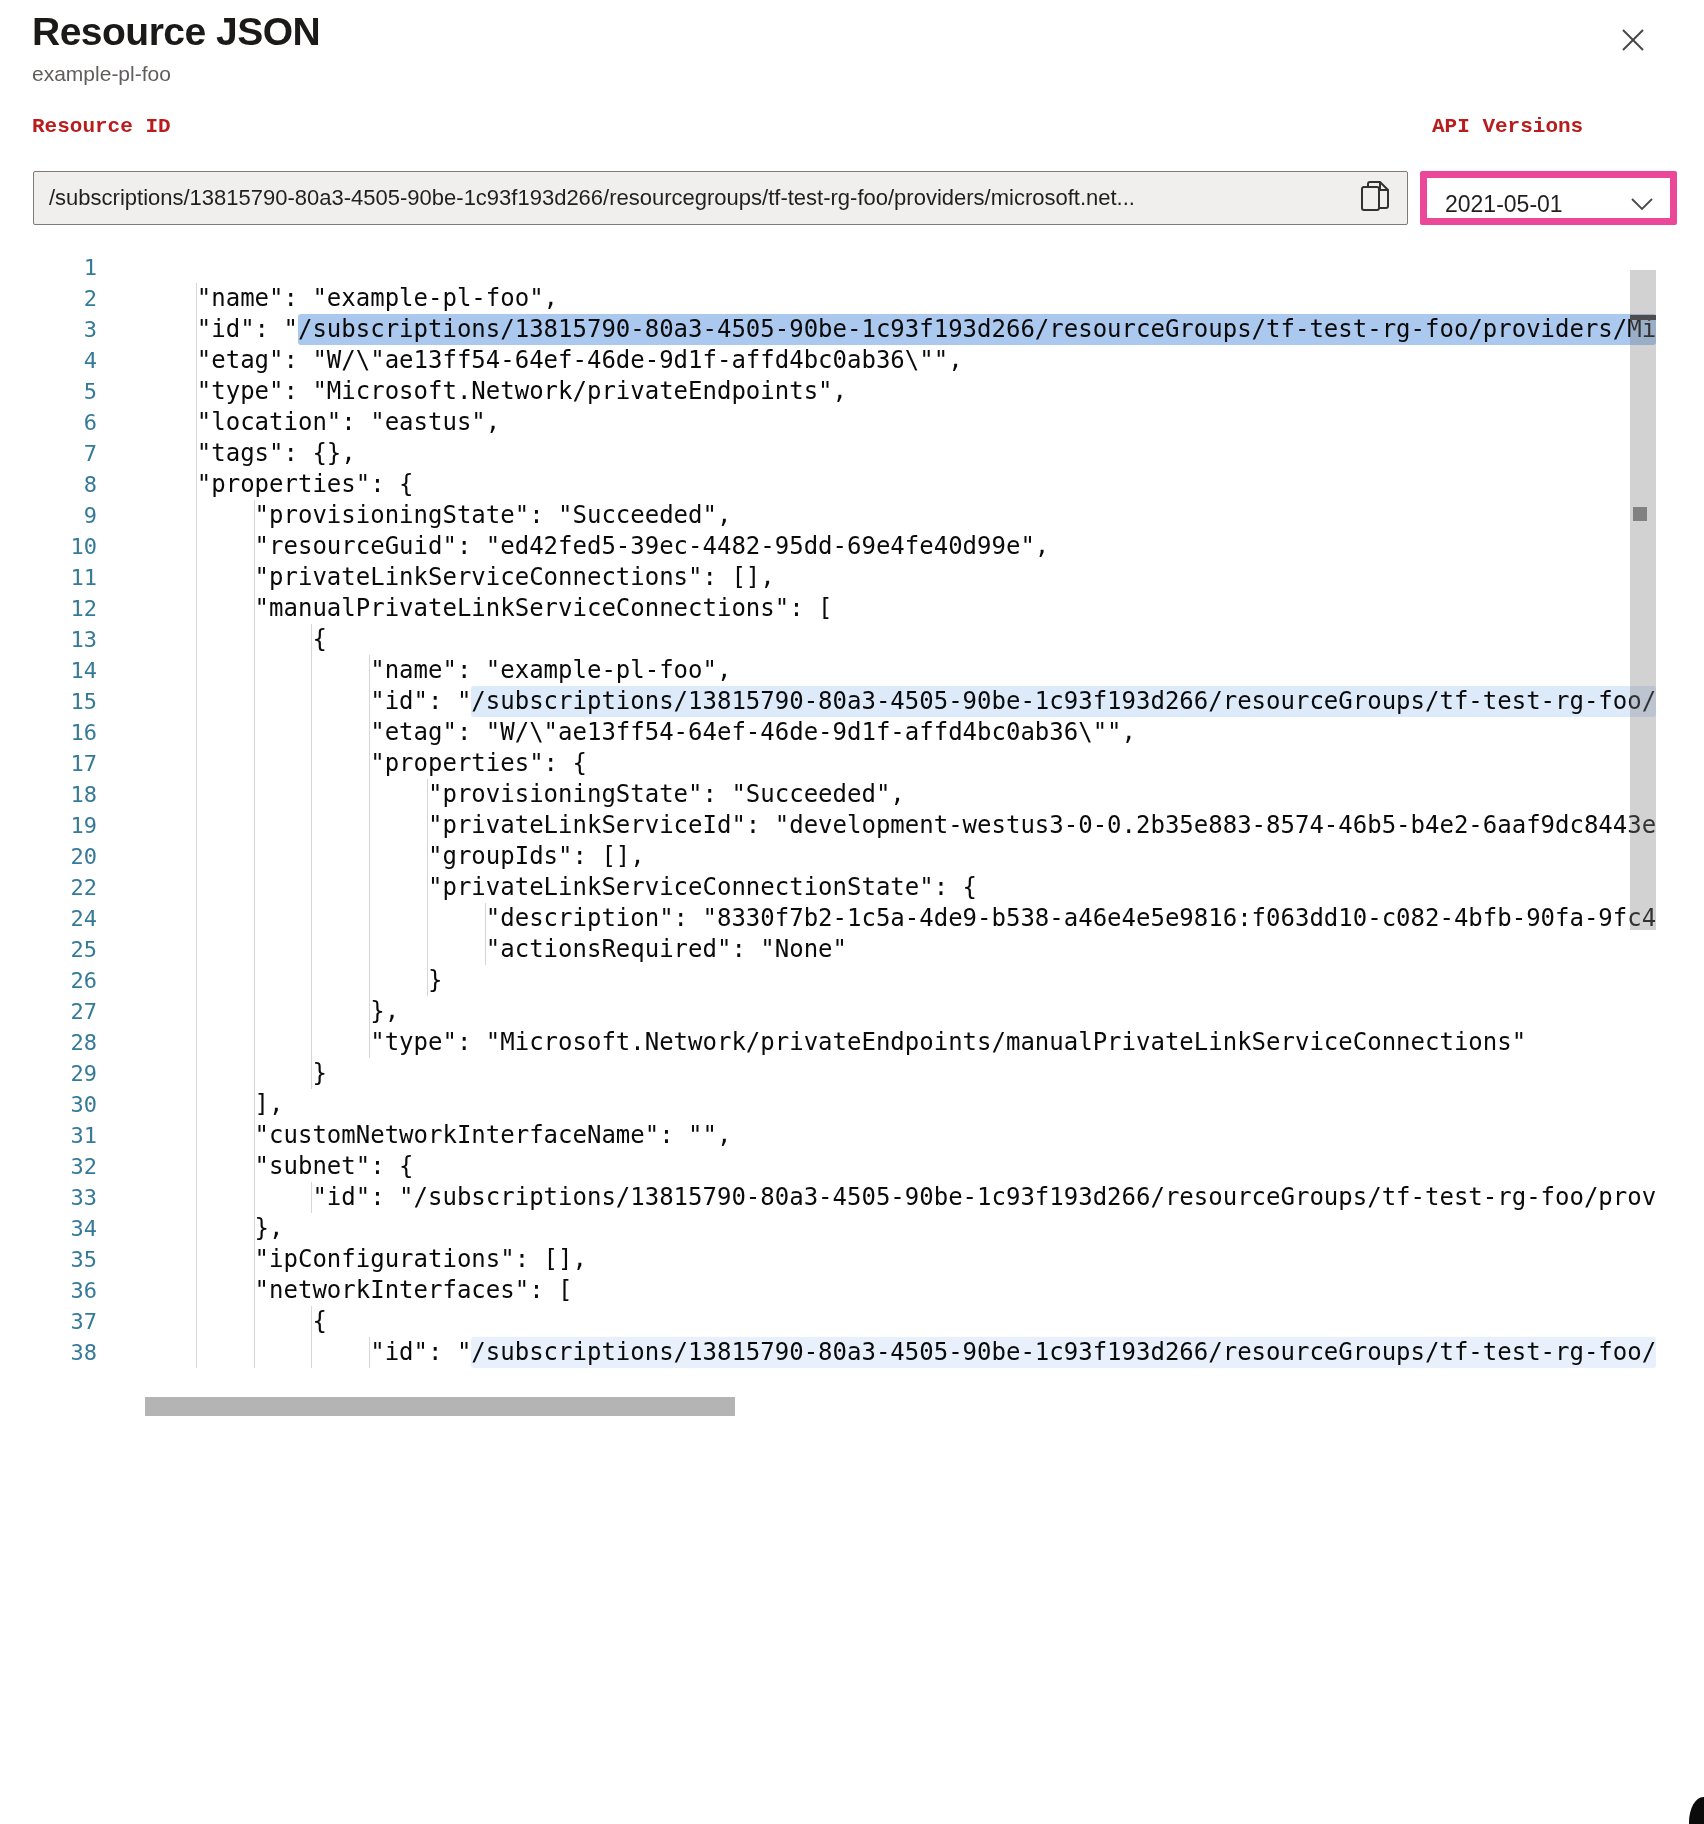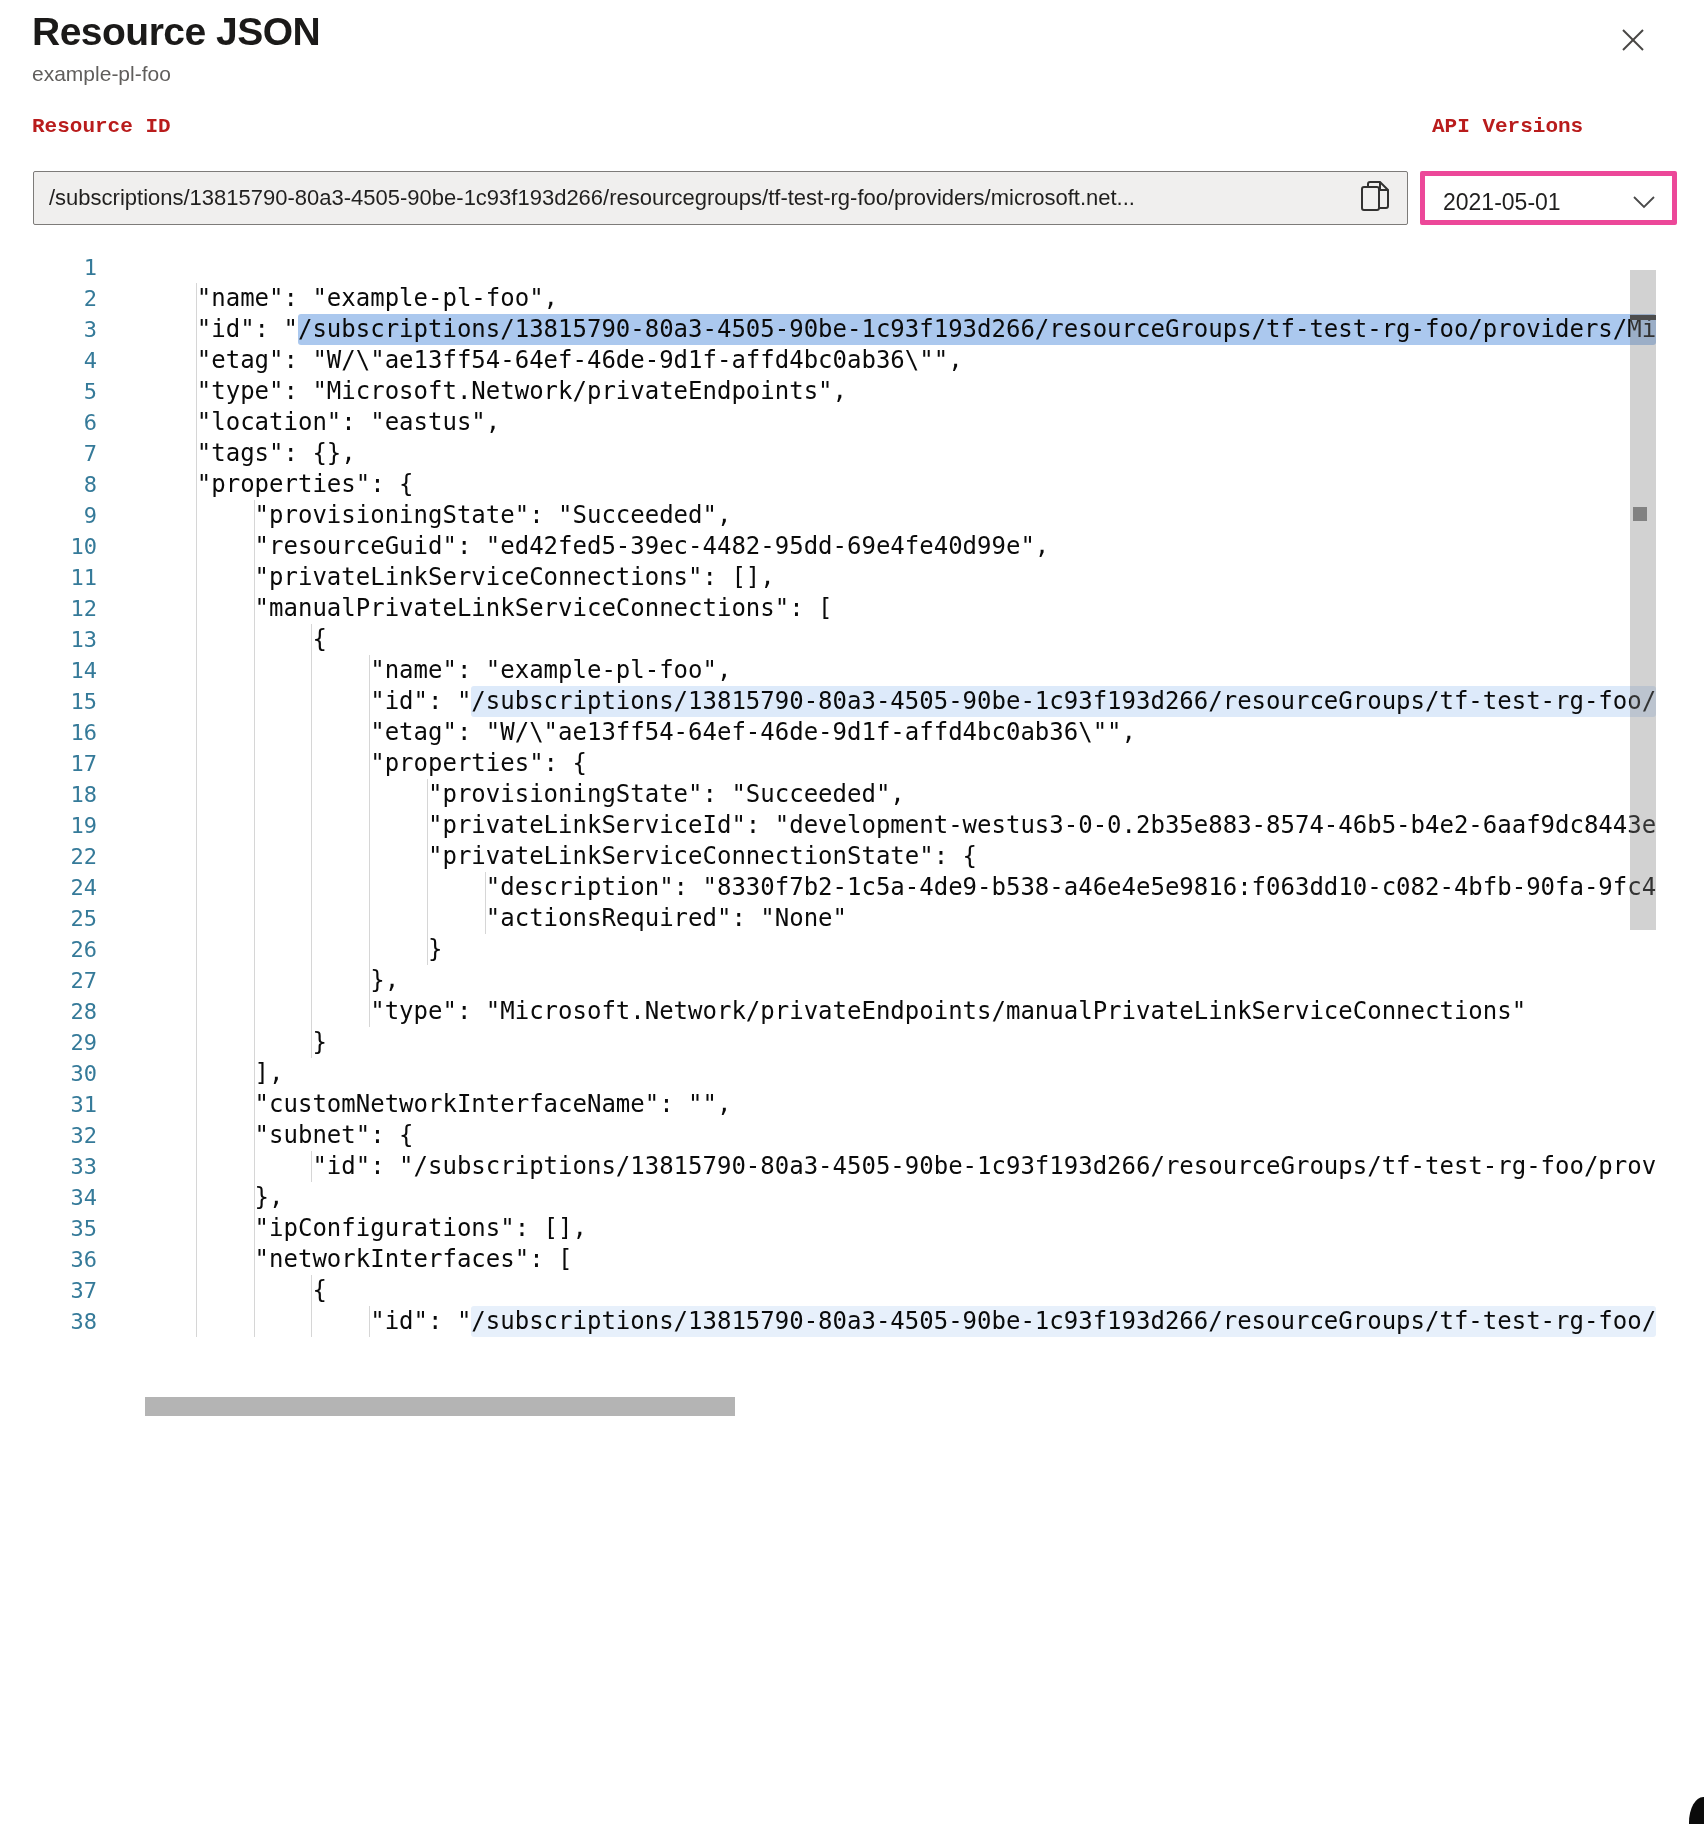--- a/index.html
+++ b/index.html
@@ -19,21 +19,21 @@
   .lbl-resource{left:32px;}
   .lbl-api{left:1421px;margin-left:11px;}
 
   .resid-box{position:absolute;left:33px;top:171px;width:1375px;height:54px;
              background:#f0efee;border:1px solid #7d7b79;border-radius:2px;box-sizing:border-box;}
   .resid-text{position:absolute;left:15px;top:0;height:52px;line-height:52px;width:1310px;
               font-size:22px;color:#201f1e;white-space:nowrap;overflow:hidden;}
   .copy-btn{position:absolute;right:10px;top:6px;width:44px;height:40px;background:transparent;border:none;cursor:pointer;padding:0;}
 
   .api-select{position:absolute;left:1420px;top:171px;width:257px;height:54px;background:#fff;
-              border:5px solid #ec4899;border-radius:2px;box-sizing:border-box;cursor:pointer;}
+              border:7px solid #ec4899;border-radius:2px;box-sizing:border-box;cursor:pointer;}
   .api-select .val{position:absolute;left:18px;top:0;height:52px;line-height:52px;font-size:23px;color:#201f1e;}
   .api-select .chev{position:absolute;right:14px;top:14px;}
 
   
   .editor{position:absolute;left:0;top:252px;width:1656px;height:1178px;overflow:hidden;
           font-family:"DejaVu Sans Mono",monospace;font-size:24px;}
   .code-row{position:relative;height:31px;line-height:31px;white-space:pre;}
   .code-row .ln{position:absolute;left:0;top:0;width:97px;text-align:right;
                 color:#357a99;font-size:22px;line-height:31px;}
   .code-row .guides{position:absolute;left:139px;top:0;bottom:0;
@@ -107,20 +107,21 @@
       <div class="code-row"><div class="guides" style="width: 8ch;"></div><span class="ln">10</span><span class="txt">        "resourceGuid": "ed42fed5-39ec-4482-95dd-69e4fe40d99e",</span></div>
       <div class="code-row"><div class="guides" style="width: 8ch;"></div><span class="ln">11</span><span class="txt">        "privateLinkServiceConnections": [],</span></div>
       <div class="code-row"><div class="guides" style="width: 8ch;"></div><span class="ln">12</span><span class="txt">        "manualPrivateLinkServiceConnections": [</span></div>
       <div class="code-row"><div class="guides" style="width: 12ch;"></div><span class="ln">13</span><span class="txt">            {</span></div>
       <div class="code-row"><div class="guides" style="width: 16ch;"></div><span class="ln">14</span><span class="txt">                "name": "example-pl-foo",</span></div>
       <div class="code-row"><div class="hl" style="left: 471.35px; width: 1184.65px; background: rgb(221, 234, 250);"></div><div class="guides" style="width: 16ch;"></div><span class="ln">15</span><span class="txt">                "id": "/subscriptions/13815790-80a3-4505-90be-1c93f193d266/resourceGroups/tf-test-rg-foo/pr</span></div>
       <div class="code-row"><div class="guides" style="width: 16ch;"></div><span class="ln">16</span><span class="txt">                "etag": "W/\"ae13ff54-64ef-46de-9d1f-affd4bc0ab36\"",</span></div>
       <div class="code-row"><div class="guides" style="width: 16ch;"></div><span class="ln">17</span><span class="txt">                "properties": {</span></div>
       <div class="code-row"><div class="guides" style="width: 20ch;"></div><span class="ln">18</span><span class="txt">                    "provisioningState": "Succeeded",</span></div>
       <div class="code-row"><div class="guides" style="width: 20ch;"></div><span class="ln">19</span><span class="txt">                    "privateLinkServiceId": "development-westus3-0-0.2b35e883-8574-46b5-b4e2-6aaf9dc8443e.</span></div>
+      <div class="code-row"><div class="guides" style="width: 20ch;"></div><span class="ln">20</span><span class="txt">                    "groupIds": [],</span></div>
       <div class="code-row"><div class="guides" style="width: 20ch;"></div><span class="ln">22</span><span class="txt">                    "privateLinkServiceConnectionState": {</span></div>
       <div class="code-row"><div class="guides" style="width: 24ch;"></div><span class="ln">24</span><span class="txt">                        "description": "8330f7b2-1c5a-4de9-b538-a46e4e5e9816:f063dd10-c082-4bfb-90fa-9fc41</span></div>
       <div class="code-row"><div class="guides" style="width: 24ch;"></div><span class="ln">25</span><span class="txt">                        "actionsRequired": "None"</span></div>
       <div class="code-row"><div class="guides" style="width: 20ch;"></div><span class="ln">26</span><span class="txt">                    }</span></div>
       <div class="code-row"><div class="guides" style="width: 16ch;"></div><span class="ln">27</span><span class="txt">                },</span></div>
       <div class="code-row"><div class="guides" style="width: 16ch;"></div><span class="ln">28</span><span class="txt">                "type": "Microsoft.Network/privateEndpoints/manualPrivateLinkServiceConnections"</span></div>
       <div class="code-row"><div class="guides" style="width: 12ch;"></div><span class="ln">29</span><span class="txt">            }</span></div>
       <div class="code-row"><div class="guides" style="width: 8ch;"></div><span class="ln">30</span><span class="txt">        ],</span></div>
       <div class="code-row"><div class="guides" style="width: 8ch;"></div><span class="ln">31</span><span class="txt">        "customNetworkInterfaceName": "",</span></div>
       <div class="code-row"><div class="guides" style="width: 8ch;"></div><span class="ln">32</span><span class="txt">        "subnet": {</span></div>

